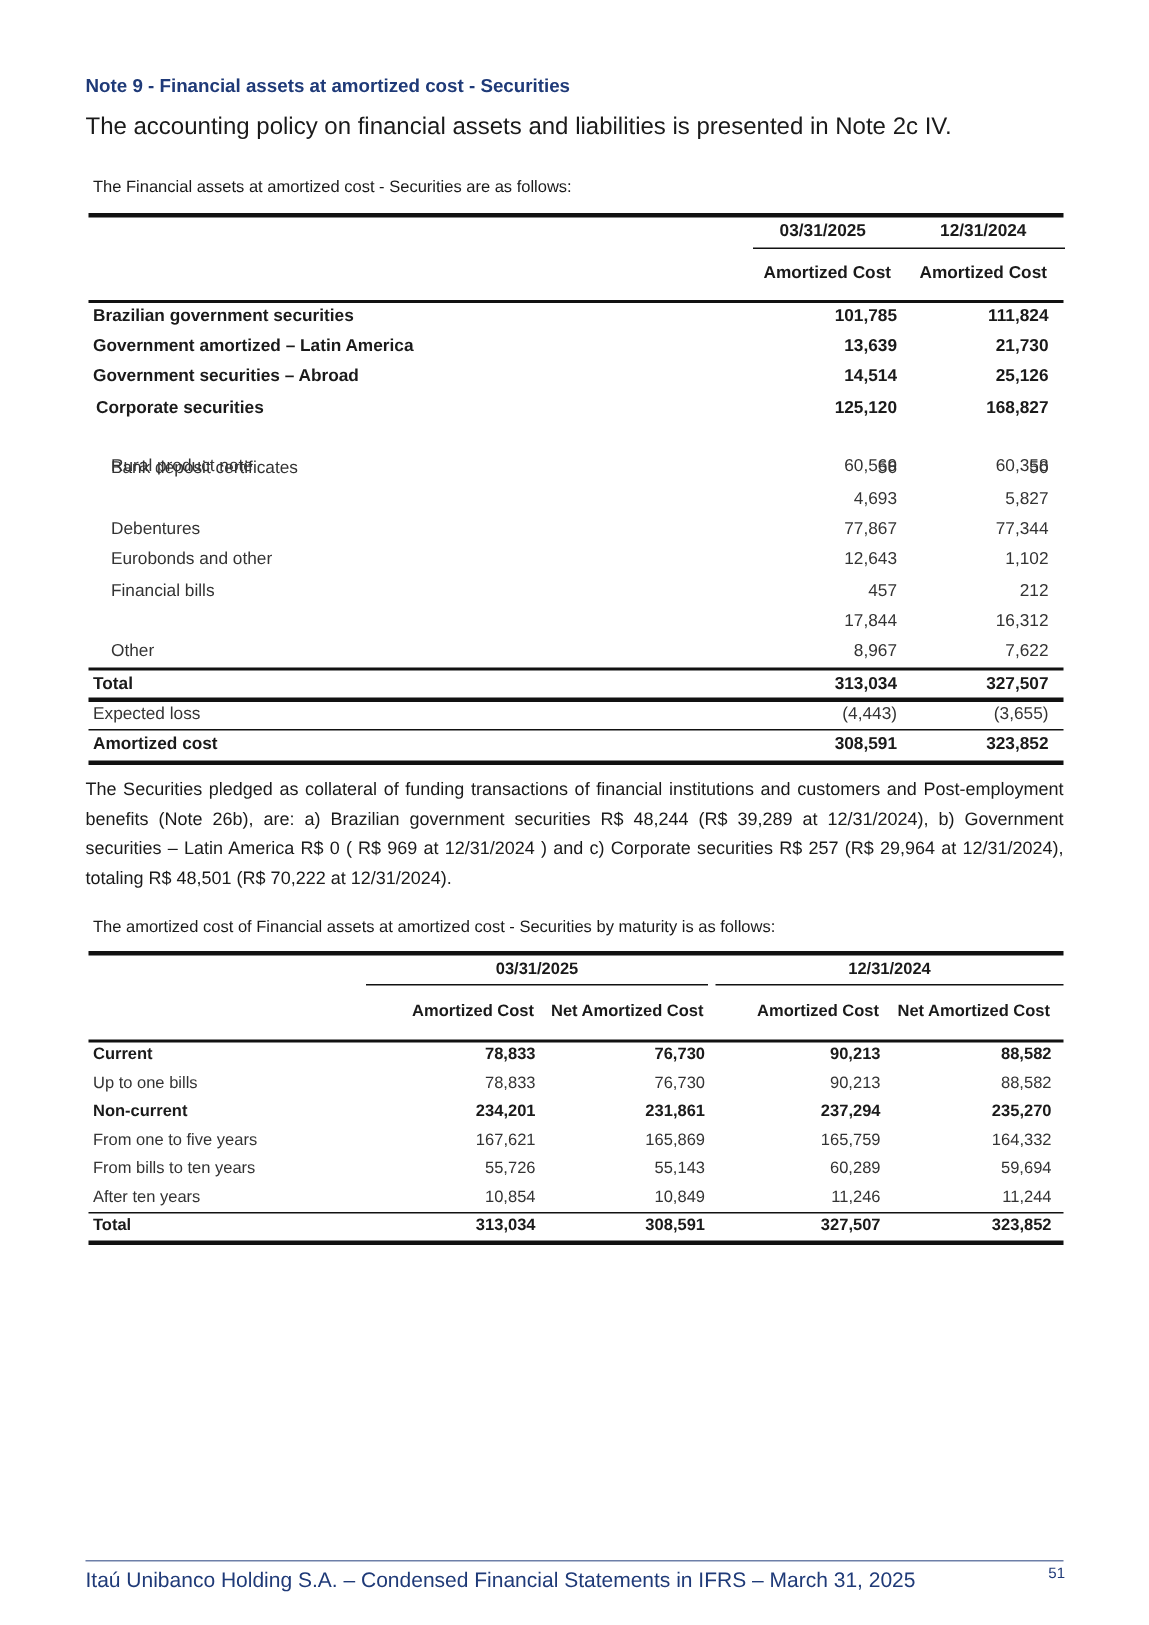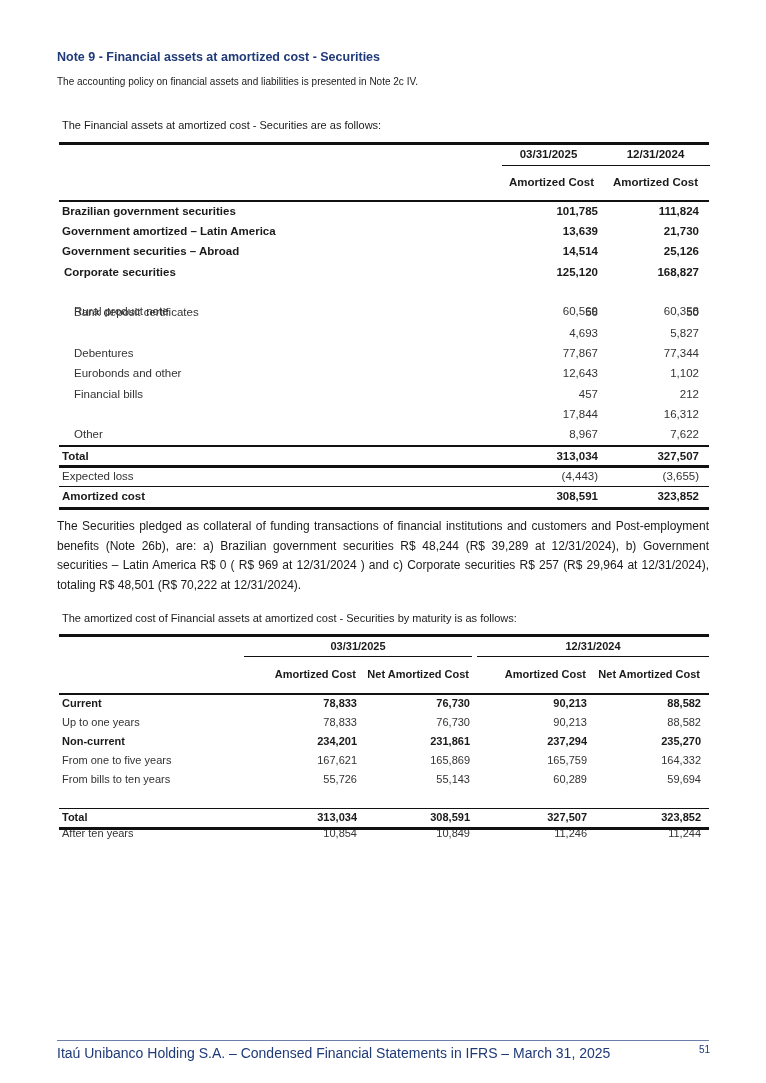--- a/index.html
+++ b/index.html
@@ -6,21 +6,21 @@
   body {
     width: 766px; height: 1083px; position: relative; overflow: hidden;
     font-family: "Liberation Sans", sans-serif; color: #1a1a1a;
   }
   .title {
     position: absolute; left: 57px; top: 50px;
     font-size: 12.5px; font-weight: bold; color: #1f3a78;
   }
   .policy {
     position: absolute; left: 57px; top: 76px;
-    font-size: 10px; color: #1a1a1a;
+    font-size: 16px; color: #1a1a1a;
   }
   .intro1 {
     position: absolute; left: 62px; top: 119px;
     font-size: 11px; color: #1a1a1a;
   }
   .rule { position: absolute; background: #111; }
   .t1-head-date {
     position: absolute; top: 148px; font-size: 11.5px; font-weight: bold; text-align: center; width: 115px;
   }
   .t1-head-ac {
@@ -188,21 +188,21 @@
   <div class="rule" style="left:59px; top:693px; width:650px; height:2px;"></div>
 
   <div class="t2-row bold" style="top:694px;">
     <span class="lbl">Current</span>
     <span class="c c1">78,833</span>
     <span class="c c2">76,730</span>
     <span class="c c3">90,213</span>
     <span class="c c4">88,582</span>
   </div>
   <div class="t2-row normal" style="top:713px;">
-    <span class="lbl">Up to one years</span>
+    <span class="lbl">Up to one bills</span>
     <span class="c c1">78,833</span>
     <span class="c c2">76,730</span>
     <span class="c c3">90,213</span>
     <span class="c c4">88,582</span>
   </div>
   <div class="t2-row bold" style="top:732px;">
     <span class="lbl">Non-current</span>
     <span class="c c1">234,201</span>
     <span class="c c2">231,861</span>
     <span class="c c3">237,294</span>
@@ -215,21 +215,21 @@
     <span class="c c3">165,759</span>
     <span class="c c4">164,332</span>
   </div>
   <div class="t2-row normal" style="top:770px;">
     <span class="lbl">From bills to ten years</span>
     <span class="c c1">55,726</span>
     <span class="c c2">55,143</span>
     <span class="c c3">60,289</span>
     <span class="c c4">59,694</span>
   </div>
-  <div class="t2-row normal" style="top:824px;">
+  <div class="t2-row normal" style="top:789px;">
     <span class="lbl">After ten years</span>
     <span class="c c1">10,854</span>
     <span class="c c2">10,849</span>
     <span class="c c3">11,246</span>
     <span class="c c4">11,244</span>
   </div>
   <div class="rule" style="left:59px; top:808px; width:650px; height:1px;"></div>
   <div class="t2-row bold" style="top:808px;">
     <span class="lbl">Total</span>
     <span class="c c1">313,034</span>

